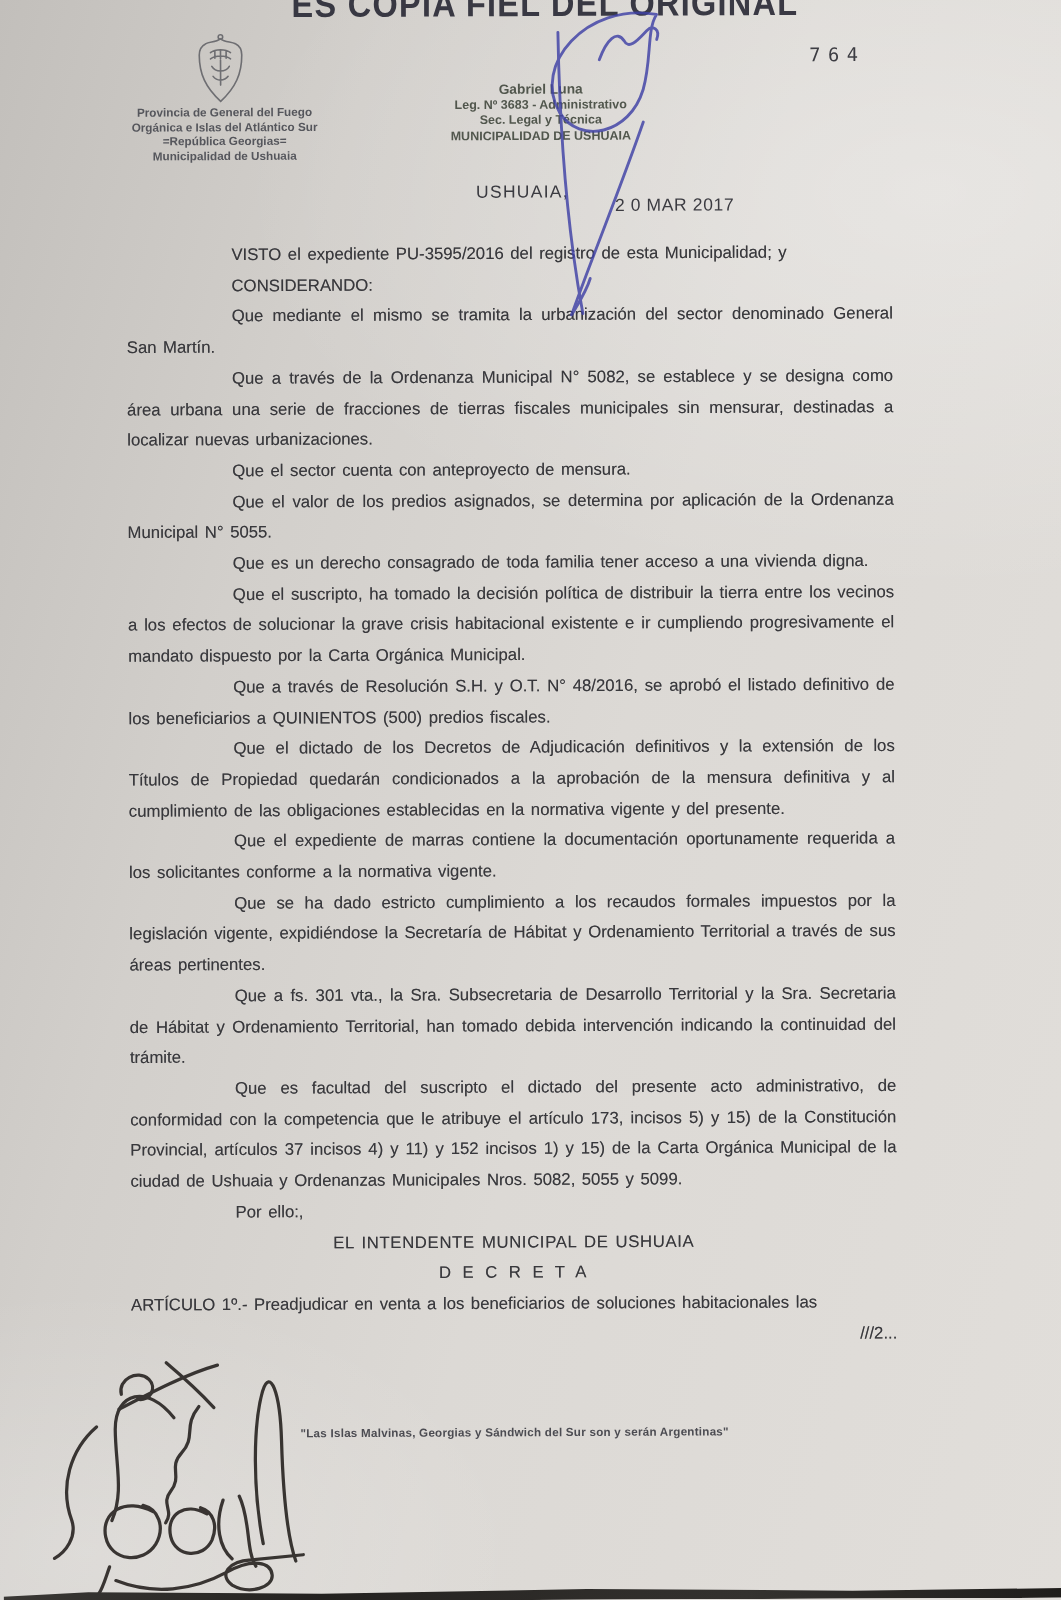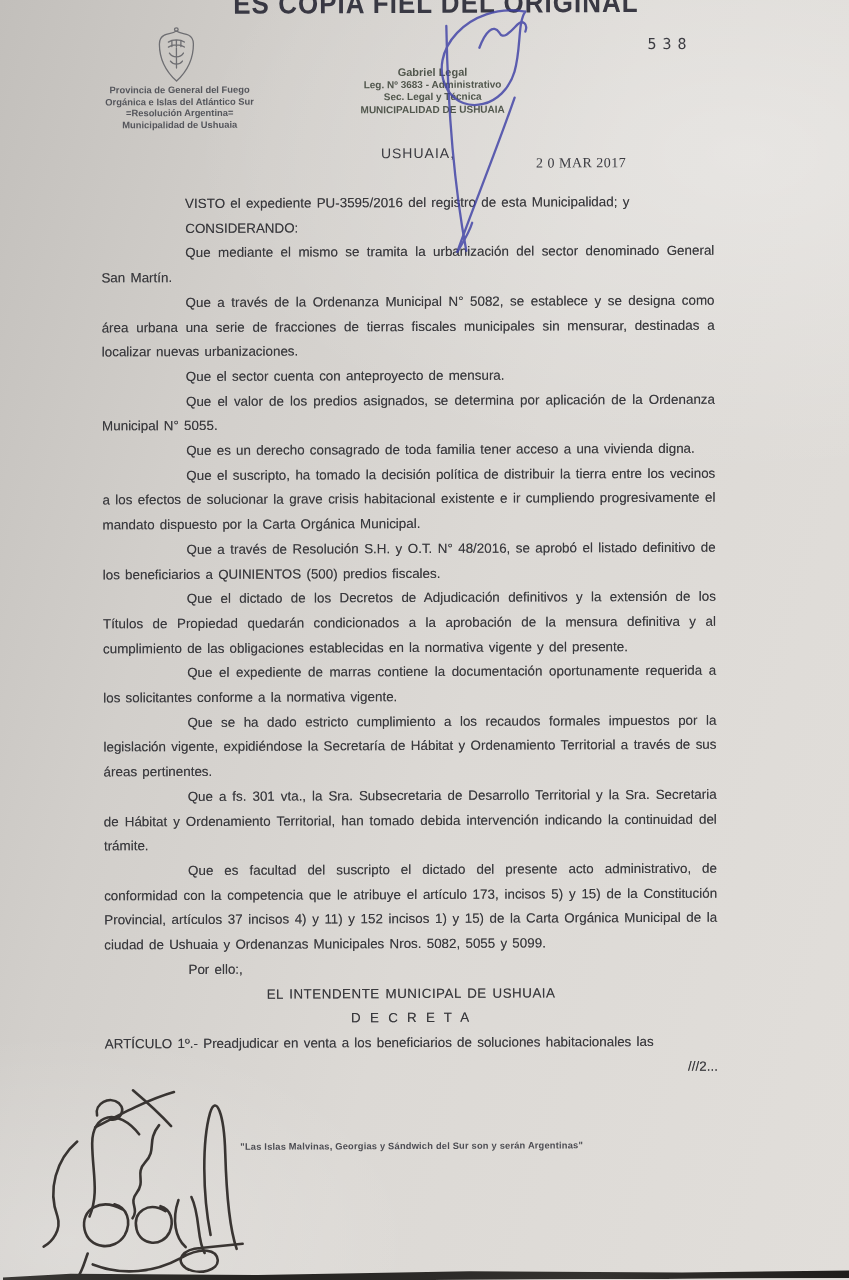--- a/index.html
+++ b/index.html
@@ -29,21 +29,21 @@
     font-size:9.4px; line-height:11.6px; font-weight:bold; color:#55565c;
   }
   .clerk-stamp {
     position:absolute; left:337px; top:66px; width:196px; text-align:center;
     color:#4a5046; font-size:10px; line-height:12.6px; font-weight:bold; opacity:.95;
   }
   .clerk-stamp .name { font-size:11px; }
   .place { position:absolute; left:383px; top:145px; font-size:14px; letter-spacing:1px; color:#3a3a40; }
   .date-stamp {
     position:absolute; left:494px; top:156px; white-space:pre;
-    font-family:Liberation Serif, serif; font-size:14px; color:#3b3b41; letter-spacing:.5px;padding-left:44px;
+    font-family:Liberation Sans, sans-serif; font-size:14px; color:#3b3b41; letter-spacing:.5px;
   }
 
   .doc {
     position:absolute; left:103px; top:191px; width:613px;
     font-size:13.4px; line-height:24.7px; text-shadow:0 0 .4px rgba(56,56,60,.55);
   }
   .doc p { margin:0; text-align:justify; text-indent:84px; word-spacing:1.5px; }
   .doc p.center  { text-align:center; text-indent:0; letter-spacing:.5px; }
   .doc p.decreta { text-align:center; text-indent:0; letter-spacing:2px; }
   .doc p.article { text-indent:0; }
@@ -63,40 +63,40 @@
   }
 </style>
 </head>
 <body>
 
 <div class="photo">
   <div class="tilt">
 
     <div class="copy-stamp">ES COPIA FIEL DEL ORIGINAL</div>
 
-    <div class="page-num">538</div>
+    <div class="page-num">764</div>
 
     <svg class="crest" width="44" height="58" viewBox="0 0 44 58">
       <g fill="none" stroke="#6e6e72" stroke-width="1.3" stroke-linecap="round">
         <circle cx="22" cy="3.5" r="1.8"></circle>
         <path d="M22 5 C 18 8 13 7 10 9 C 6 11 5 14 5 18 C 5 33 10 44 22 55 C 34 44 39 33 39 18 C 39 14 38 11 34 9 C 31 7 26 8 22 5 Z"></path>
         <path d="M14 16 C 18 13 26 13 30 16 M14 21 C 18 18 26 18 30 21 M17.5 15 L 17.5 20.5 M 22 14 L 22 21 M 26.5 15 L 26.5 20.5"></path>
         <path d="M22 22 L 22 42 M 15 27 C 18 32 26 32 29 27 M 16 35 C 19 39 25 39 28 35"></path>
       </g>
     </svg>
 
     <div class="letterhead">
       <div>Provincia de General del Fuego</div>
       <div>Orgánica e Islas del Atlántico Sur</div>
-      <div>=Resolución Argentina=</div>
+      <div>=República Georgias=</div>
       <div>Municipalidad de Ushuaia</div>
     </div>
 
     <div class="clerk-stamp">
-      <div class="name">Gabriel Legal</div>
+      <div class="name">Gabriel Luna</div>
       <div>Leg. Nº 3683 - Administrativo</div>
       <div>Sec. Legal y Técnica</div>
       <div>MUNICIPALIDAD DE USHUAIA</div>
     </div>
 
     <div class="place">USHUAIA,</div>
     <div class="date-stamp">2 0 MAR 2017</div>
 
     <div class="doc">
       <p>VISTO el expediente PU-3595/2016 del registro de esta Municipalidad; y</p>

